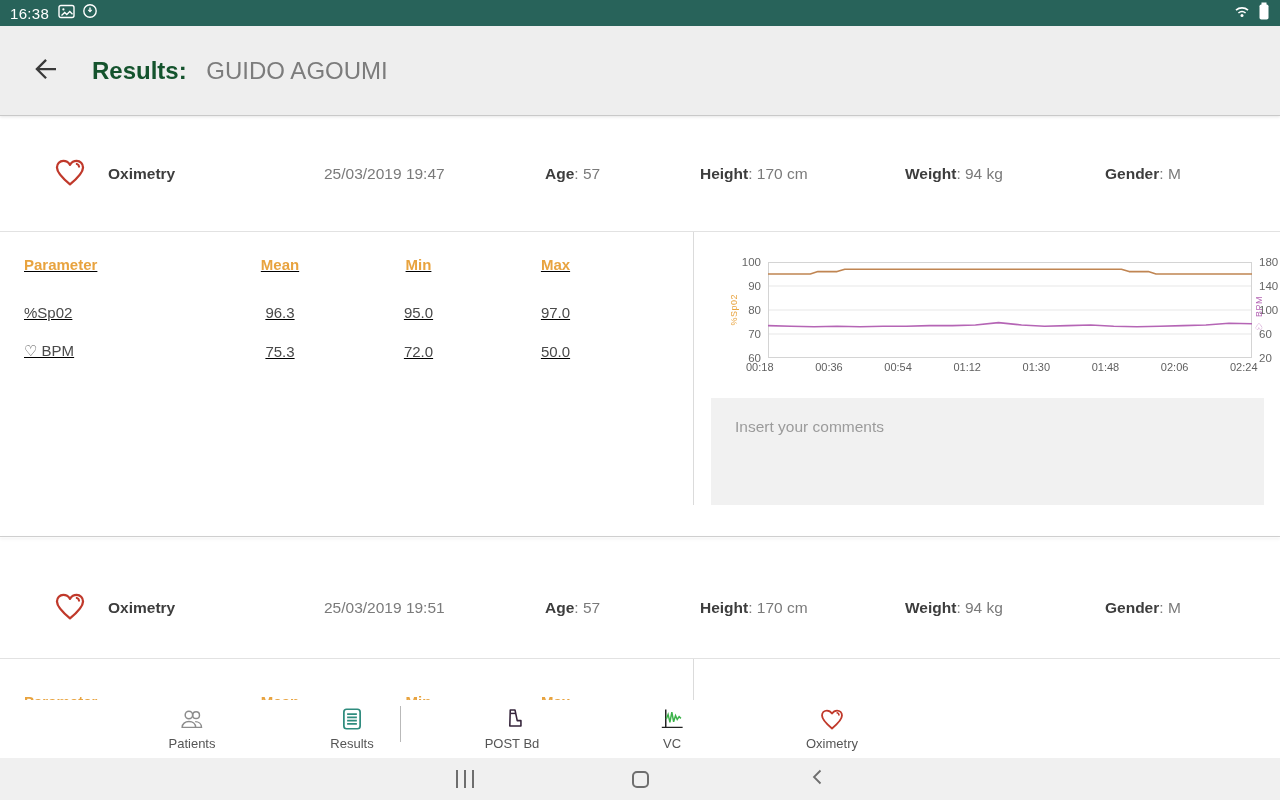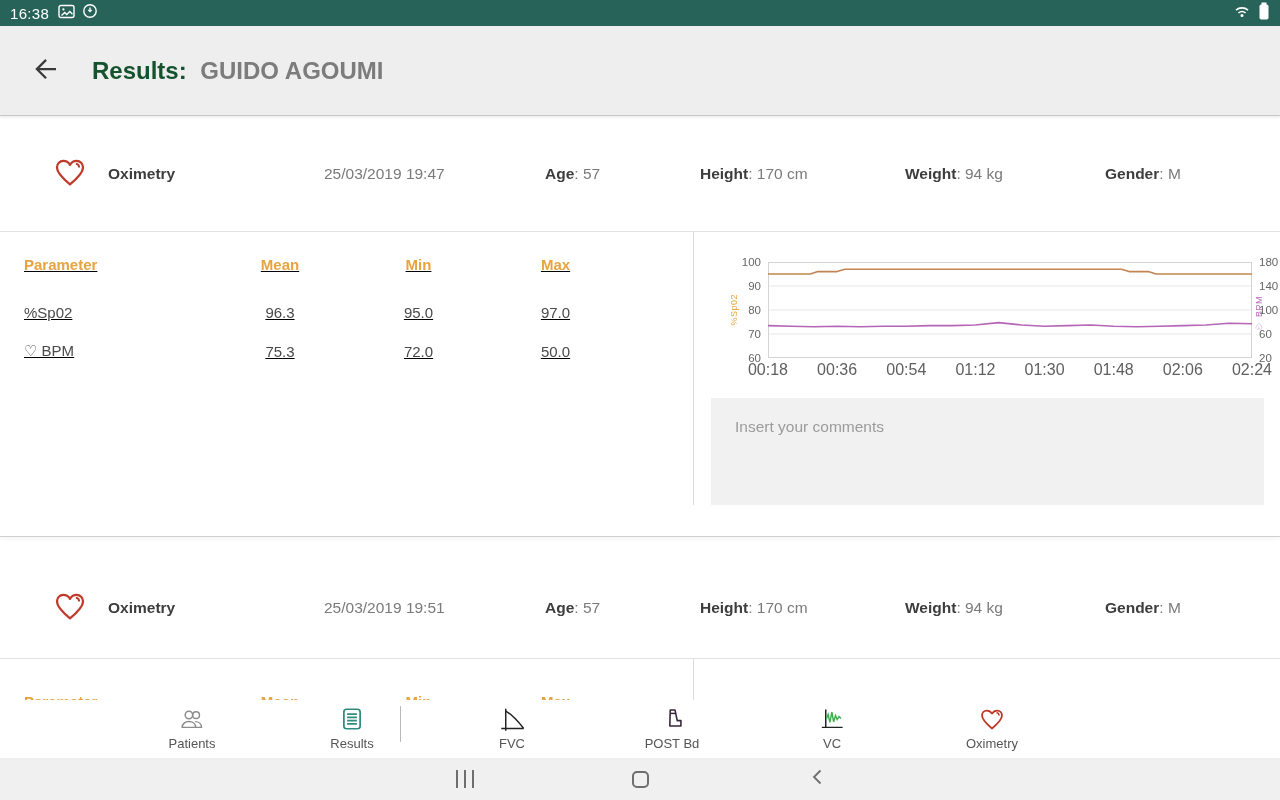--- a/index.html
+++ b/index.html
@@ -16,21 +16,21 @@
   .status-right-icons { margin-left:auto; }
 
   
   .app-header { position:absolute; top:26px; left:0; width:1280px; height:90px;
     background:#EEEEEE; display:flex; align-items:center;
     border-bottom:1px solid #C9C9C9; box-shadow:0 1px 3px rgba(0,0,0,.10); z-index:50; }
   .back-btn { margin-left:28px; width:36px; height:36px; display:flex; align-items:center;
     justify-content:center; cursor:pointer; }
   .page-title { margin-left:28px; font-size:24px; color:#7C7C7C; }
   .page-title .bold { font-weight:bold; color:#14532d; }
-  .page-title .name { margin-left:7px;font-weight:bold; }
+  .page-title .name { margin-left:13px; }
 
   
   .content { position:absolute; top:117px; left:0; width:1280px; height:683px; background:#fff; }
 
   .card-header { display:grid; grid-template-columns:90px 216px 234px 160px 205px 200px 1fr;
     align-items:center; height:114px; }
   .card-header .heart-cell { padding-left:53px; }
   .cell-pad { padding-left:18px; }
   .test-name { font-size:15.5px; font-weight:bold; color:#3D3D3D; }
   .test-date { font-size:15.5px; color:#7A7A7A; }
@@ -55,22 +55,22 @@
   .chart { position:relative; height:122px; }
   .plot { position:absolute; left:57px; top:6px; width:484px; height:96px; }
   .plot svg { display:block; }
   .axis-label { position:absolute; font-size:9px; writing-mode:vertical-rl;
     transform:rotate(180deg); letter-spacing:.5px; }
   .axis-label.left { left:18px; top:38px; }
   .axis-label.right { right:0px; top:40px; }
   .ytick { position:absolute; font-size:11.5px; color:#666; line-height:14px; }
   .ytick.l { width:34px; text-align:right; left:16px; }
   .ytick.r { width:34px; text-align:left; left:548px; }
-  .xtick { position:absolute; top:105px; width:44px; text-align:center;
-    font-size:16px; color:#5F5F5F; }
+  .xtick { position:absolute; top:105px; width:44px; text-align:left;
+    font-size:11px; color:#5F5F5F; }
 
   .comments { margin-top:20px; height:107px; }
   .comments textarea { width:100%; height:100%; background:#F1F1F1; border:none; resize:none;
     padding:20px 24px; font-family:"Liberation Sans", sans-serif; font-size:15.5px; color:#555; }
   .comments textarea::placeholder { color:#9B9B9B; }
 
   .gap30 { height:31px; }
   .card2-pad { height:21px; }
   .card-header.h100 { height:100px; }
   .card-body2 { display:flex; height:140px; }
@@ -288,29 +288,20 @@
         <svg width="26" height="26" viewBox="0 0 24 24">
             <rect x="4.5" y="3" width="15" height="18" rx="2.5" fill="none" stroke="#2F8C7E" stroke-width="1.6"></rect>
             <path d="M7.5 7.5h9M7.5 10.5h9M7.5 13.5h9M7.5 16.5h9" stroke="#2F8C7E" stroke-width="1.4"></path>
           </svg>
       </span>
       <span class="nav-label">Results</span>
     </div>
     <div class="nav-item">
       <span class="nav-icon">
         <svg width="27" height="27" viewBox="0 0 24 24">
-            <path d="M2 20h20M6 2.5V22" stroke="#222" stroke-width="1.3"></path>
-            <path d="M6 4.5c5.5 3 12 10.5 15.8 15.3" fill="none" stroke="#222" stroke-width="1.3"></path>
-          </svg>
-      </span>
-      <span class="nav-label">FVC</span>
-    </div>
-    <div class="nav-item">
-      <span class="nav-icon">
-        <svg width="27" height="27" viewBox="0 0 24 24">
             <path d="M10 3.5h4.2l2 9.5h3.3v4.8H9.6z" fill="none" stroke="#35243B" stroke-width="1.4" stroke-linejoin="round"></path>
             <path d="M10.4 6.6h4.6" stroke="#35243B" stroke-width="1.3"></path>
           </svg>
       </span>
       <span class="nav-label">POST Bd</span>
     </div>
     <div class="nav-item">
       <span class="nav-icon">
         <svg width="27" height="27" viewBox="0 0 24 24">
             <path d="M6 3v16M2.5 19H21" stroke="#222" stroke-width="1.3"></path>

